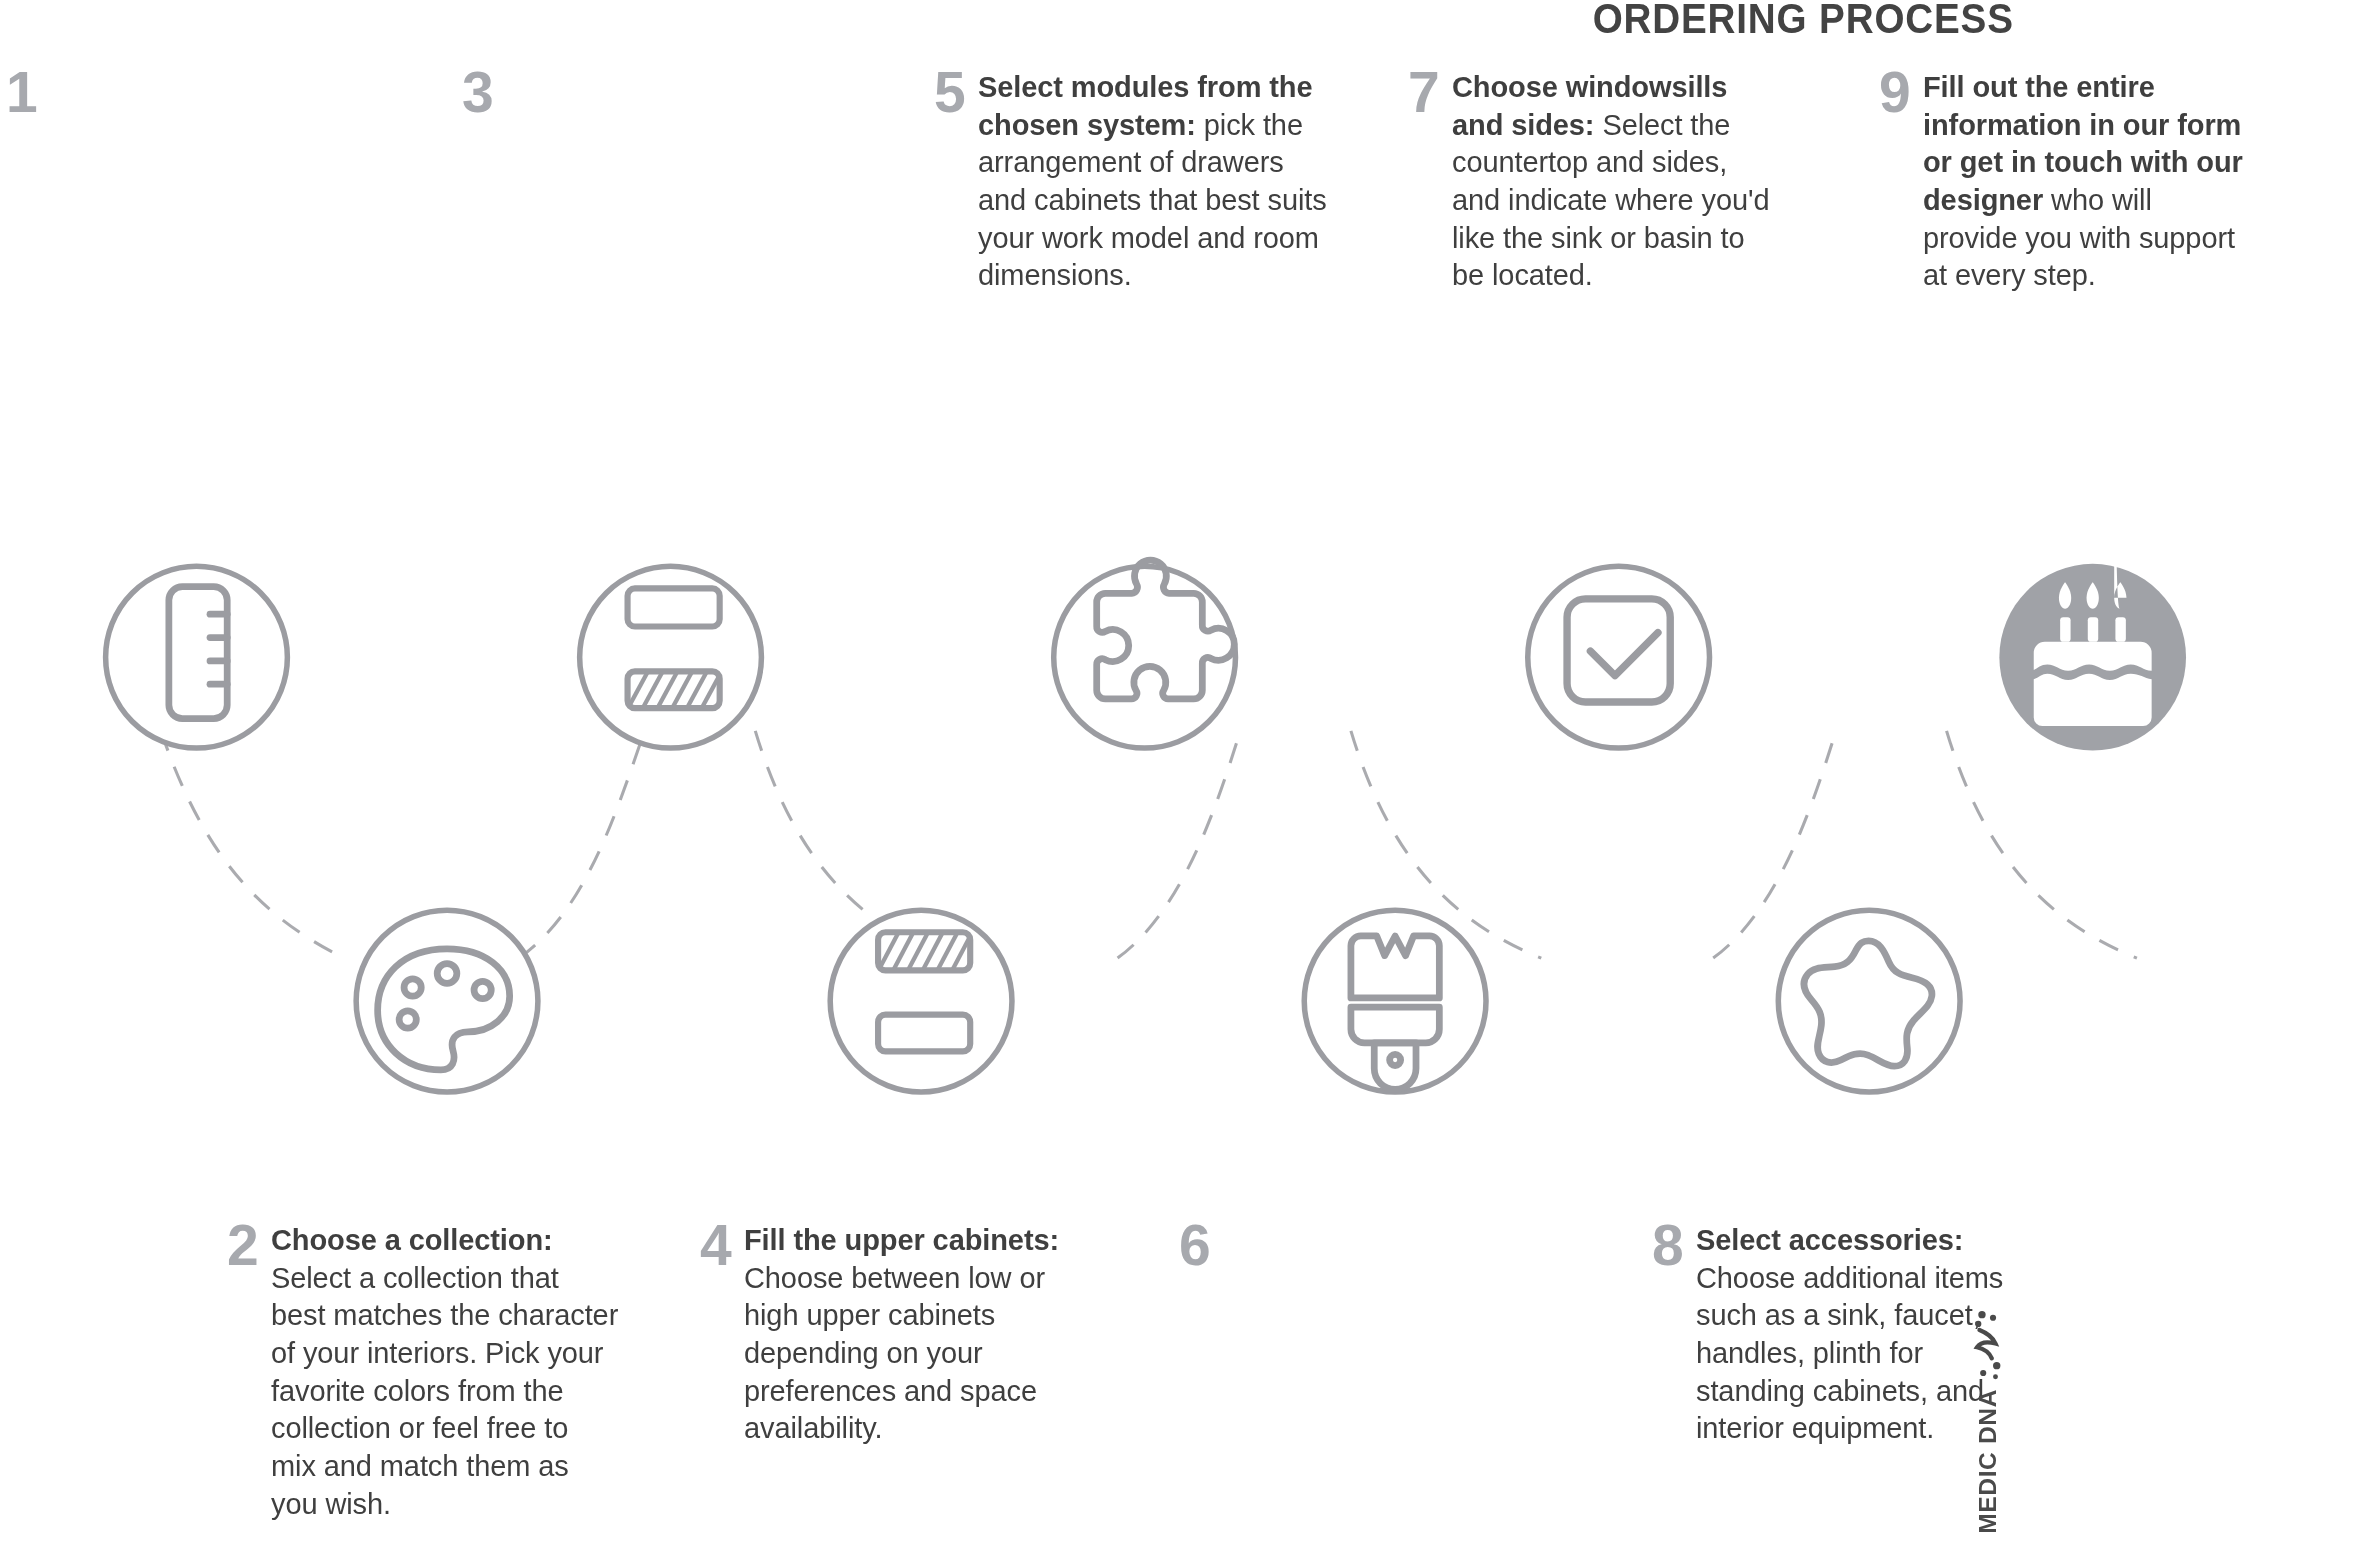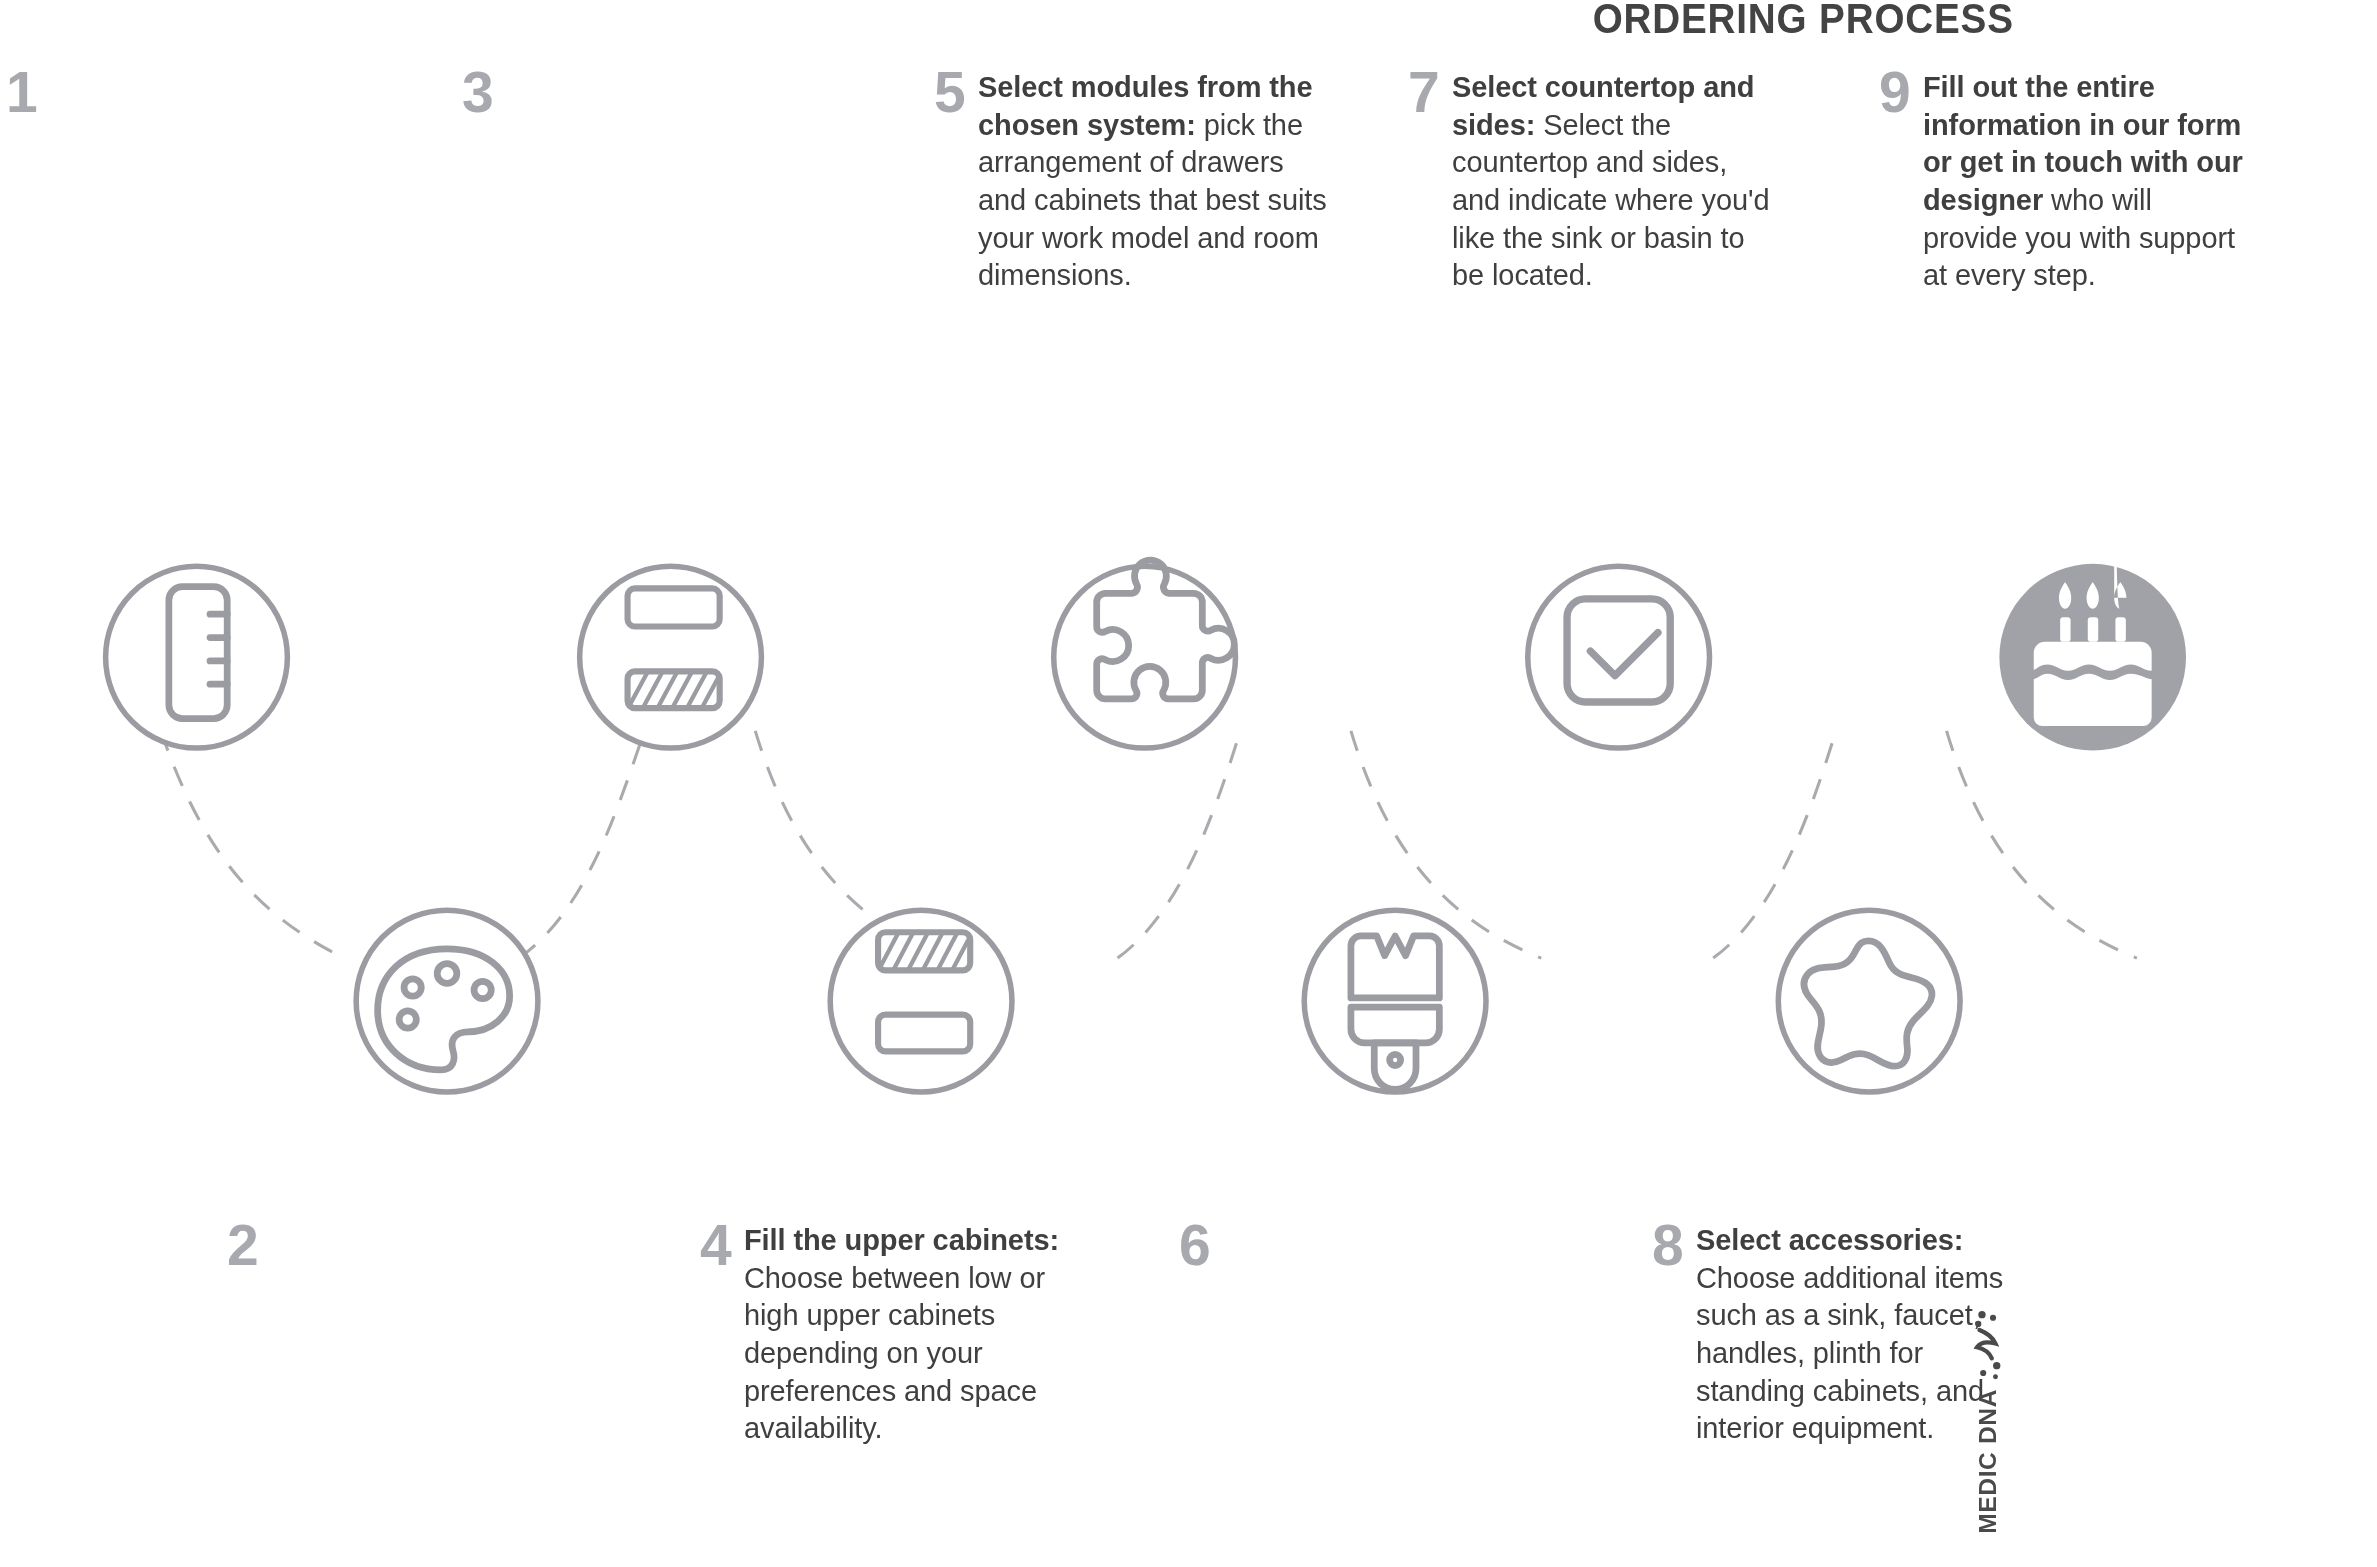--- a/index.html
+++ b/index.html
@@ -291,30 +291,31 @@
     <div class="step-num">3</div>
   </div>
 
   <div class="step row-top" style="left:934px; width:393px;">
     <div class="step-num">5</div>
     <div class="step-text"><b>Select modules from the chosen system:</b><span> pick the arrangement of drawers and cabinets that best suits your work model and room dimensions.</span></div>
   </div>
 
   <div class="step row-top" style="left:1408px; width:375px;">
     <div class="step-num">7</div>
-    <div class="step-text"><b>Select countertop and sides:</b><span> Select the countertop and sides, and indicate where you'd like the sink or basin to be located.</span></div>
+    <div class="step-text"><b>Choose windowsills and sides:</b><span> Select the countertop and sides, and indicate where you'd like the sink or basin to be located.</span></div>
   </div>
 
   <div class="step row-top" style="left:1879px; width:369px;">
     <div class="step-num">9</div>
     <div class="step-text"><b>Fill out the entire information in our form or get in touch with our designer</b><span> who will provide you with support at every step.</span></div>
   </div>
 
   <div class="step row-bottom" style="left:227px; width:393px;">
     <div class="step-num">2</div>
+    <div class="step-text"><b>Choose a collection:</b><span> Select a collection that best matches the character of your interiors. Pick your favorite colors from the collection or feel free to mix and match them as you wish.</span></div>
   </div>
 
   <div class="step row-bottom" style="left:700px; width:375px;">
     <div class="step-num">4</div>
     <div class="step-text"><b>Fill the upper cabinets:</b><span> Choose between low or high upper cabinets depending on your preferences and space availability.</span></div>
   </div>
 
   <div class="step row-bottom" style="left:1179px; width:344px;">
     <div class="step-num">6</div>
   </div>

